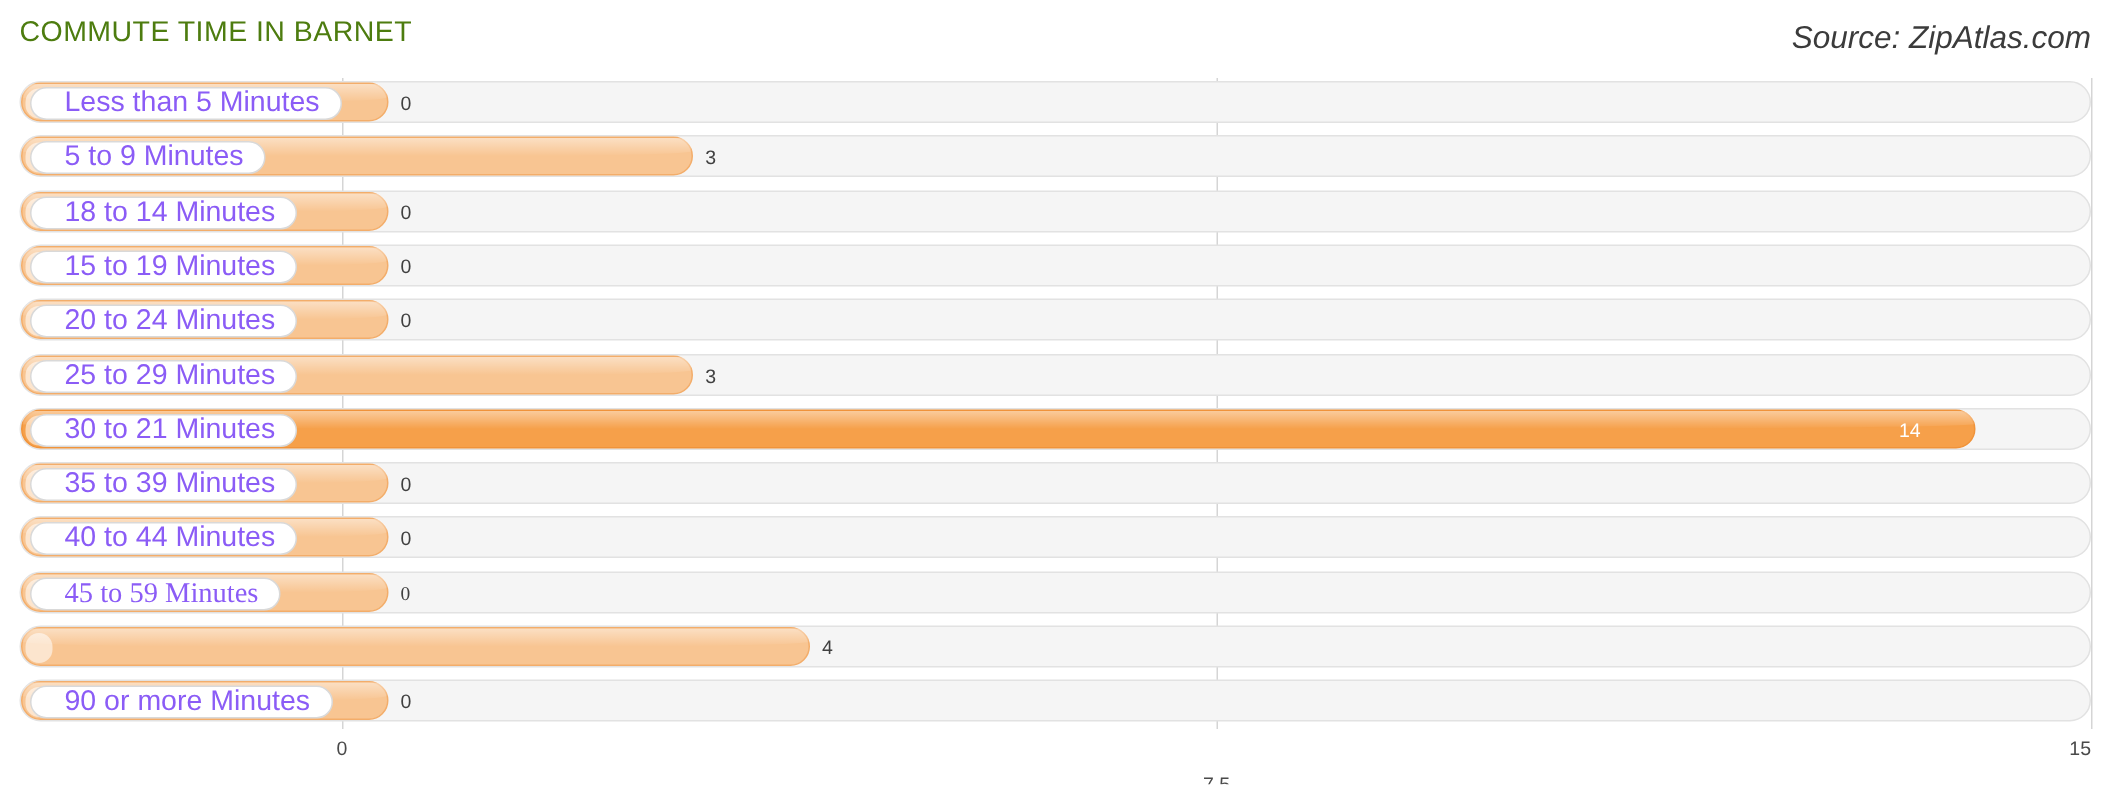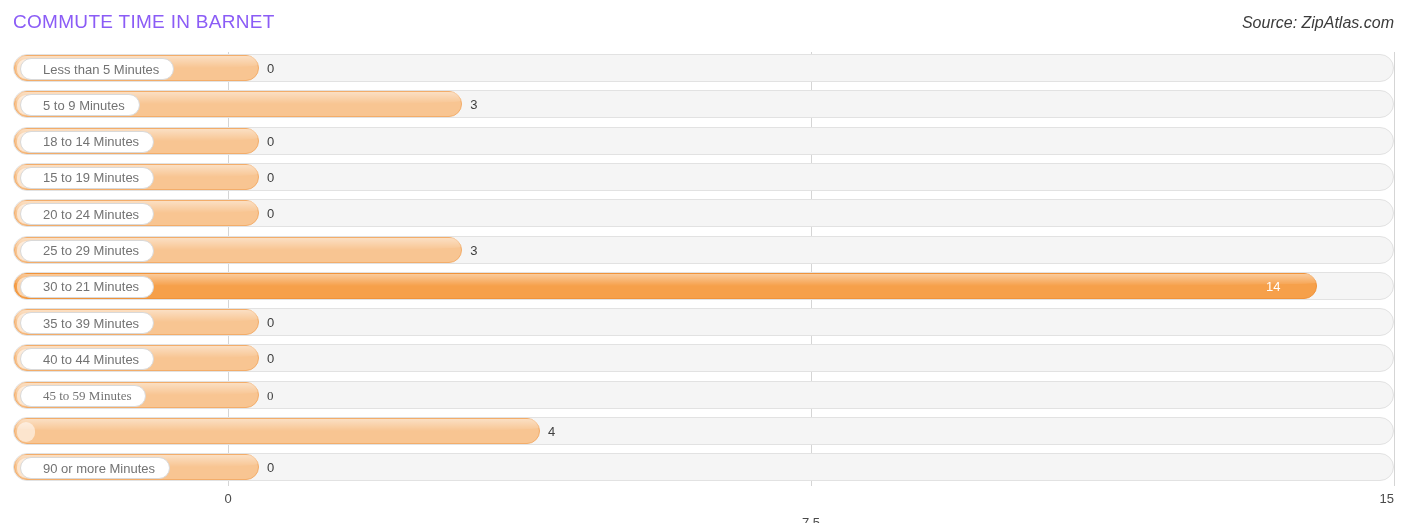--- a/index.html
+++ b/index.html
@@ -13,28 +13,28 @@
     width: 1406px;
     height: 523px;
     background: #ffffff;
     overflow: hidden;
   }
   
   #chart-title {
     position: absolute;
     left: 13px; top: 11px;
     font-size: 19px;
-    color: #8b5cf6;
+    color: #4d7c0f;
     letter-spacing: .3px;
     white-space: nowrap;
   }
   #chart-source {
     position: absolute;
     right: 12px; top: 14px;
-    font-size: 16px;
+    font-size: 21px;
     font-style: italic;
     color: #3b3b3b;
     white-space: nowrap;
   }
   
   #plot {
     position: absolute;
     left: 13px;
     top: 52px;
     width: 1381px;
@@ -87,22 +87,22 @@
   .pill {
     position: absolute;
     left: 6px; top: 3px;
     height: 22px;
     padding: 0 14px 0 22px;
     display: flex;
     align-items: center;
     border: 1px solid #d9d9d9;
     border-radius: 11px;
     background: #ffffff;
-    font-size: 13px;
-    color: #737373;
+    font-size: 19px;
+    color: #8b5cf6;
     white-space: nowrap;
     text-align: center;
   }
   .value-out {
     position: absolute;
     top: 6px;
     font-size: 13px;
     color: #404040;
     white-space: nowrap;
   }

